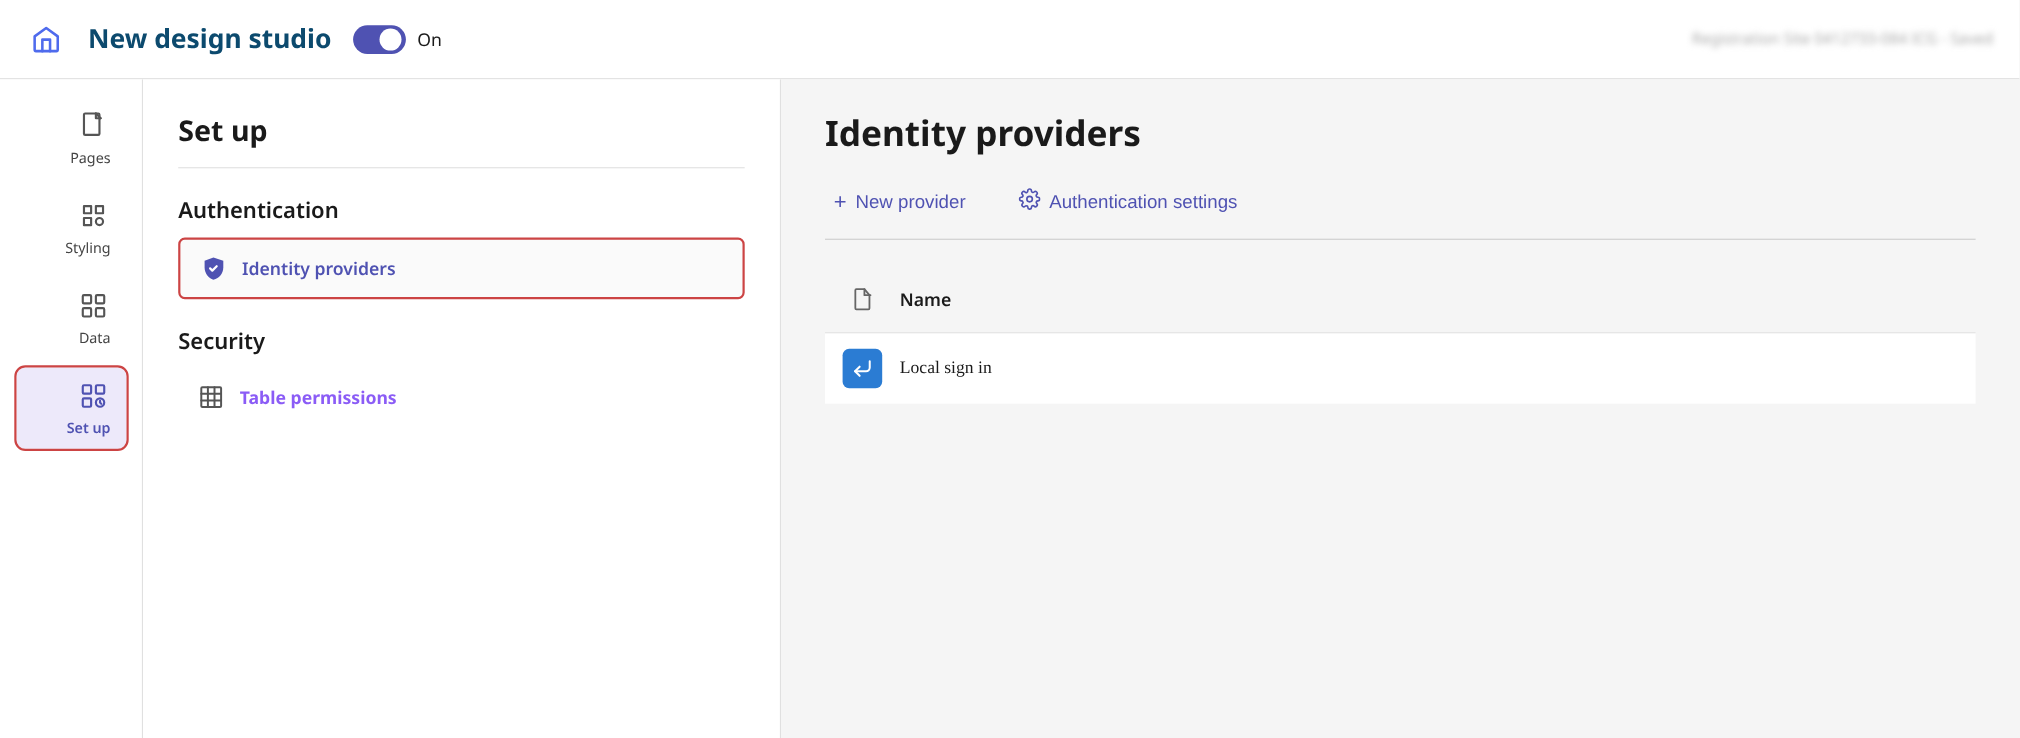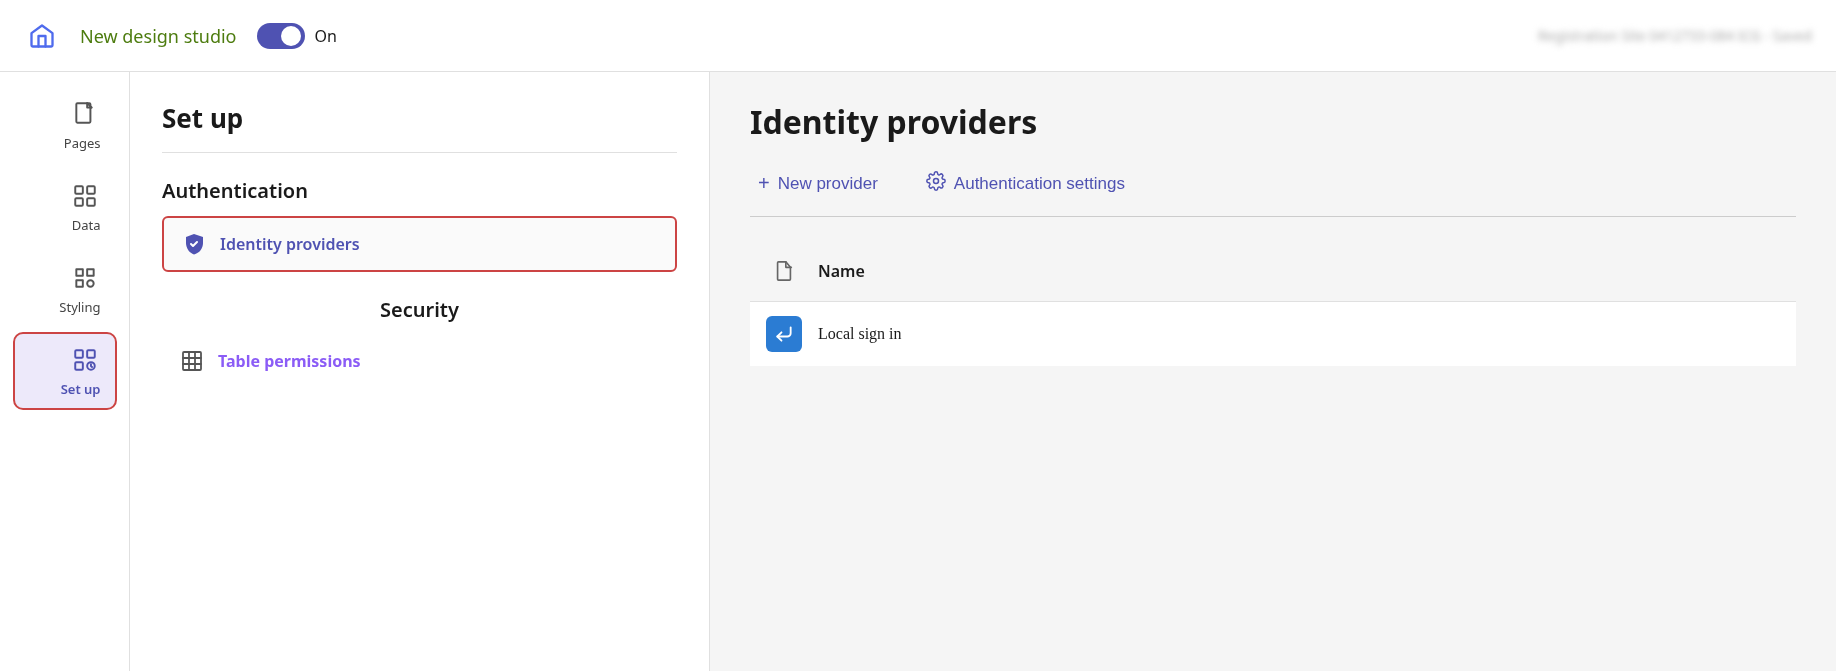--- a/index.html
+++ b/index.html
@@ -27,23 +27,23 @@
     .topbar-home-icon {
       width: 36px;
       height: 36px;
       display: flex;
       align-items: center;
       justify-content: center;
       color: #4f6bed;
       font-size: 22px;
     }
     .topbar-title {
-      font-size: 18px;
-      font-weight: 400;
-      color: #4d7c0f;
+      font-size: 24px;
+      font-weight: 700;
+      color: #0c4a6e;
     }
     .toggle-wrapper {
       display: flex;
       align-items: center;
       gap: 10px;
     }
     .toggle-track {
       width: 48px;
       height: 26px;
       background: #4f52b2;
@@ -177,21 +177,20 @@
       font-size: 16px;
       color: #8b5cf6;
       font-weight: bold;
     }
     .nav-item.active .nav-label {
       color: #4f52b2;
       font-weight: 600;
     }
     .section-security {
       margin-top: 24px;
-      text-align: center;
     }
 
     
     .content-panel {
       flex: 1;
       background: #f5f5f5;
       padding: 28px 40px;
       overflow-y: auto;
     }
     .content-title {
@@ -302,38 +301,38 @@
           <rect x="4" y="2" width="13" height="18" rx="1"></rect>
           <path d="M14 2l4 4"></path>
           <path d="M14 2v4h4"></path>
         </svg>
       </div>
       <span class="item-label">Pages</span>
     </div>
     <div class="icon-sidebar-item">
       <div class="icon-wrap">
         <svg width="26" height="26" viewBox="0 0 24 24" fill="none" stroke="#555" stroke-width="1.8" stroke-linecap="round" stroke-linejoin="round">
+          <path d="M4 4h6v6H4z"></path>
+          <path d="M14 4h6v6h-6z"></path>
+          <path d="M4 14h6v6H4z"></path>
+          <path d="M17 14a3 3 0 1 1 0 6 3 3 0 0 1 0-6z"></path>
+        </svg>
+      </div>
+      <span class="item-label">Styling</span>
+    </div>
+    <div class="icon-sidebar-item">
+      <div class="icon-wrap">
+        <svg width="26" height="26" viewBox="0 0 24 24" fill="none" stroke="#555" stroke-width="1.8" stroke-linecap="round" stroke-linejoin="round">
           <rect x="3" y="3" width="7" height="7" rx="1"></rect>
           <rect x="14" y="3" width="7" height="7" rx="1"></rect>
           <rect x="3" y="14" width="7" height="7" rx="1"></rect>
           <rect x="14" y="14" width="7" height="7" rx="1"></rect>
         </svg>
       </div>
       <span class="item-label">Data</span>
-    </div>
-    <div class="icon-sidebar-item">
-      <div class="icon-wrap">
-        <svg width="26" height="26" viewBox="0 0 24 24" fill="none" stroke="#555" stroke-width="1.8" stroke-linecap="round" stroke-linejoin="round">
-          <path d="M4 4h6v6H4z"></path>
-          <path d="M14 4h6v6h-6z"></path>
-          <path d="M4 14h6v6H4z"></path>
-          <path d="M17 14a3 3 0 1 1 0 6 3 3 0 0 1 0-6z"></path>
-        </svg>
-      </div>
-      <span class="item-label">Styling</span>
     </div>
     <div class="icon-sidebar-item active">
       <div class="icon-wrap">
         <svg width="26" height="26" viewBox="0 0 24 24" fill="none" stroke="#4f52b2" stroke-width="1.8" stroke-linecap="round" stroke-linejoin="round">
           <rect x="3" y="3" width="7" height="7" rx="1"></rect>
           <rect x="14" y="3" width="7" height="7" rx="1"></rect>
           <rect x="3" y="14" width="7" height="7" rx="1"></rect>
           <circle cx="17.5" cy="17.5" r="3.5"></circle>
           <path d="M17.5 16v1.5l1 1"></path>
         </svg>

